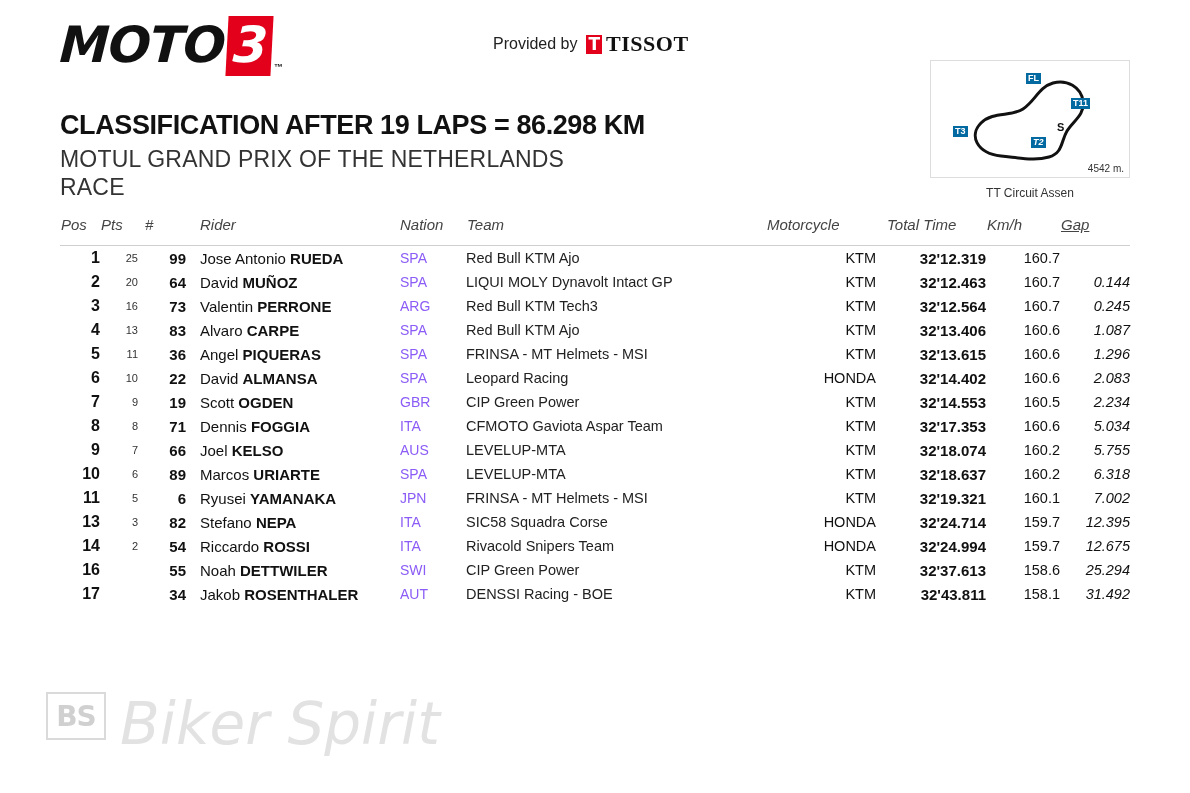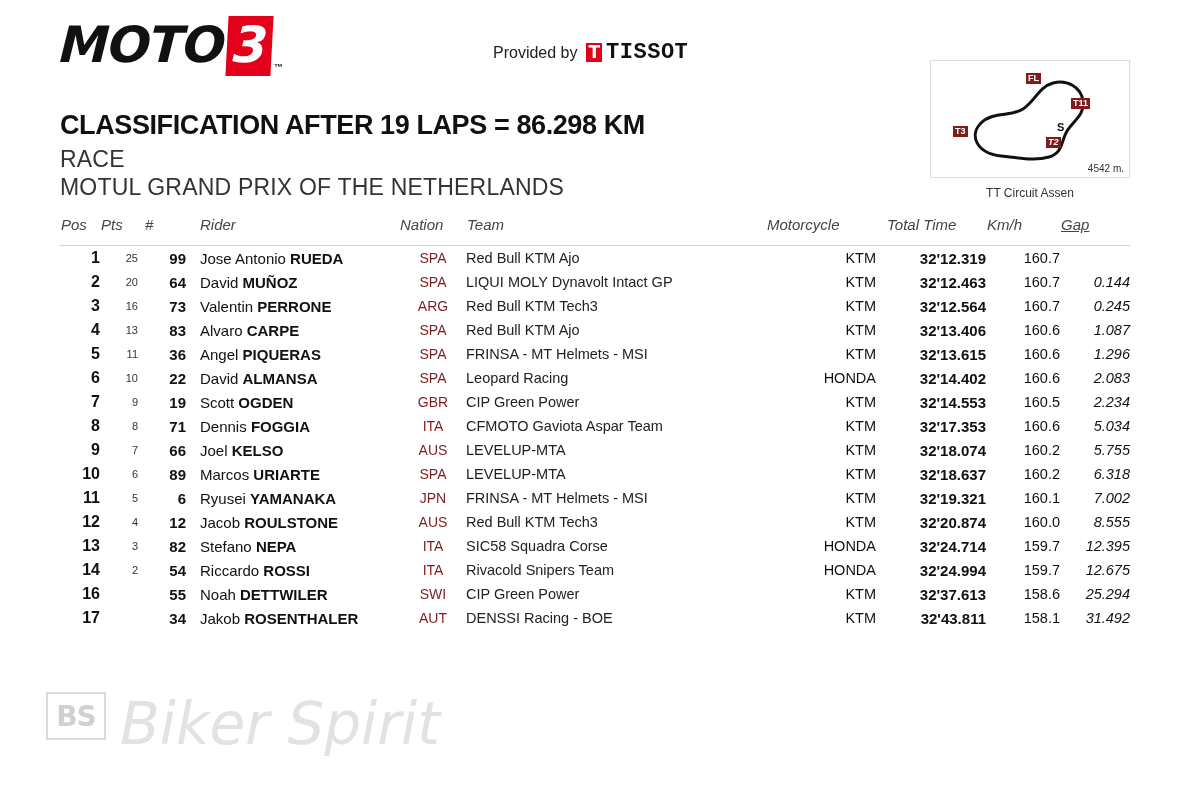--- a/index.html
+++ b/index.html
@@ -58,21 +58,21 @@
   .tm {
     font-size: 9px;
     font-weight: bold;
     margin-left: 2px;
     align-self: flex-end;
     padding-bottom: 4px;
   }
   .provided {
     position: absolute;
     left: 493px;
-    top: 40px;
+    top: 31px;
     font-size: 16px;
     color: #222;
     display: flex;
     align-items: center;
     gap: 8px;
   }
   .tissot {
     display: flex;
     align-items: center;
     gap: 4px;
@@ -85,21 +85,21 @@
     font-size: 17px;
     line-height: 19px;
     padding: 0 3px;
     letter-spacing: -1px;
     font-family: "DejaVu Sans", sans-serif;
   }
   .tissot-name {
     font-size: 22px;
     font-weight: bold;
     letter-spacing: 0.5px;
-    font-family: Liberation Mono, monospace;
+    font-family: Liberation Serif, serif;
     color: #111;
   }
 
   .title-block {
     margin-top: 36px;
   }
   .main-title {
     font-size: 27px;
     font-weight: bold;
     letter-spacing: -0.4px;
@@ -134,21 +134,21 @@
   }
   .circuit-len {
     position: absolute;
     right: 5px;
     bottom: 3px;
     font-size: 10px;
     color: #333;
   }
   .flag-lbl {
     position: absolute;
-    background: #7f1d1d;
+    background: #0369a1;
     color: #fff;
     font-size: 9px;
     font-weight: bold;
     padding: 0 2px;
     line-height: 11px;
   }
   .circuit-name {
     margin-top: 8px;
     font-size: 12px;
     color: #333;
@@ -177,21 +177,21 @@
   table.results tbody tr td {
     padding: 3px 0;
     white-space: nowrap;
   }
   tbody tr:first-child td { padding-top: 22px; }
 
   .c-pos   { width: 40px;  text-align: right; font-weight: bold; font-size: 16px; }
   .c-pts   { width: 38px;  text-align: right; font-size: 11px; color: #333; padding-right: 6px !important; }
   .c-num   { width: 42px;  text-align: right; font-weight: bold; font-size: 15px; padding-right: 10px !important; }
   .c-rider { padding-left: 4px !important; font-size: 15px; }
-  .c-nation{ width: 66px;  text-align: center; font-size: 14px; color: #7f1d1d; padding-left: 8px !important;}
+  .c-nation{ width: 66px;  text-align: left; font-size: 14px; color: #8b5cf6; padding-left: 8px !important;}
   .c-team  { width: 300px; font-size: 14.5px; color: #222; }
   .c-moto  { width: 110px; text-align: right; font-size: 14.5px; padding-right: 10px !important; }
   .c-time  { width: 100px; text-align: right; font-weight: bold; font-size: 15px; }
   .c-kmh   { width: 74px;  text-align: right; font-size: 14.5px; }
   .c-gap   { width: 70px;  text-align: right; font-size: 14.5px; font-style: italic; }
 
   .rider-first { font-weight: 400; }
   .rider-last  { font-weight: bold; }
 
   th.h-pos { text-align: right; }
@@ -255,33 +255,33 @@
   <div class="provided">
     <span>Provided by</span>
     <span class="tissot">
       <span class="tissot-mark">T</span>
       <span class="tissot-name">TISSOT</span>
     </span>
   </div>
 
   <div class="title-block">
     <h1 class="main-title">CLASSIFICATION AFTER 19 LAPS = 86.298 KM</h1>
+    <p class="sub-title">MOTUL GRAND PRIX OF THE NETHERLANDS</p>
     <p class="sub-title">RACE</p>
-    <p class="sub-title">MOTUL GRAND PRIX OF THE NETHERLANDS</p>
   </div>
 
   <div class="circuit-wrap">
     <div class="circuit-box">
       <svg width="198" height="116" viewBox="0 0 198 116">
         <path d="M70 95 C45 92, 38 74, 50 62 C62 50, 80 56, 92 48 C104 40, 108 26, 122 22 C136 18, 150 26, 152 40 C154 54, 142 60, 136 70 C130 80, 132 92, 118 96 C104 100, 90 97, 70 95 Z" fill="none" stroke="#111111" stroke-width="3"></path>
       </svg>
       <span class="flag-lbl" style="left:95px; top:12px;">FL</span>
       <span class="flag-lbl" style="left:140px; top:37px;">T11</span>
       <span class="flag-lbl" style="left:22px; top:65px;">T3</span>
-      <span class="flag-lbl" style="left:115px; top:76px;font-style:italic;">T2</span>
+      <span class="flag-lbl" style="left:100px; top:76px;font-style:italic;">T2</span>
       <span style="position:absolute; left:126px; top:60px; font-size:11px; font-weight:bold; color:#111;">S</span>
       <span class="circuit-len">4542 m.</span>
     </div>
     <div class="circuit-name">TT Circuit Assen</div>
   </div>
 </div>
 
 <div class="table-area">
   <table class="results">
     <thead>
@@ -425,32 +425,20 @@
           <td class="c-num">6</td>
           <td class="c-rider"><span class="rider-first">Ryusei</span> <span class="rider-last">YAMANAKA</span></td>
           <td class="c-nation">JPN</td>
           <td class="c-team">FRINSA - MT Helmets - MSI</td>
           <td class="c-moto">KTM</td>
           <td class="c-time">32'19.321</td>
           <td class="c-kmh">160.1</td>
           <td class="c-gap">7.002</td>
         </tr>
         <tr>
-          <td class="c-pos">12</td>
-          <td class="c-pts">4</td>
-          <td class="c-num">12</td>
-          <td class="c-rider"><span class="rider-first">Jacob</span> <span class="rider-last">ROULSTONE</span></td>
-          <td class="c-nation">AUS</td>
-          <td class="c-team">Red Bull KTM Tech3</td>
-          <td class="c-moto">KTM</td>
-          <td class="c-time">32'20.874</td>
-          <td class="c-kmh">160.0</td>
-          <td class="c-gap">8.555</td>
-        </tr>
-        <tr>
           <td class="c-pos">13</td>
           <td class="c-pts">3</td>
           <td class="c-num">82</td>
           <td class="c-rider"><span class="rider-first">Stefano</span> <span class="rider-last">NEPA</span></td>
           <td class="c-nation">ITA</td>
           <td class="c-team">SIC58 Squadra Corse</td>
           <td class="c-moto">HONDA</td>
           <td class="c-time">32'24.714</td>
           <td class="c-kmh">159.7</td>
           <td class="c-gap">12.395</td>

